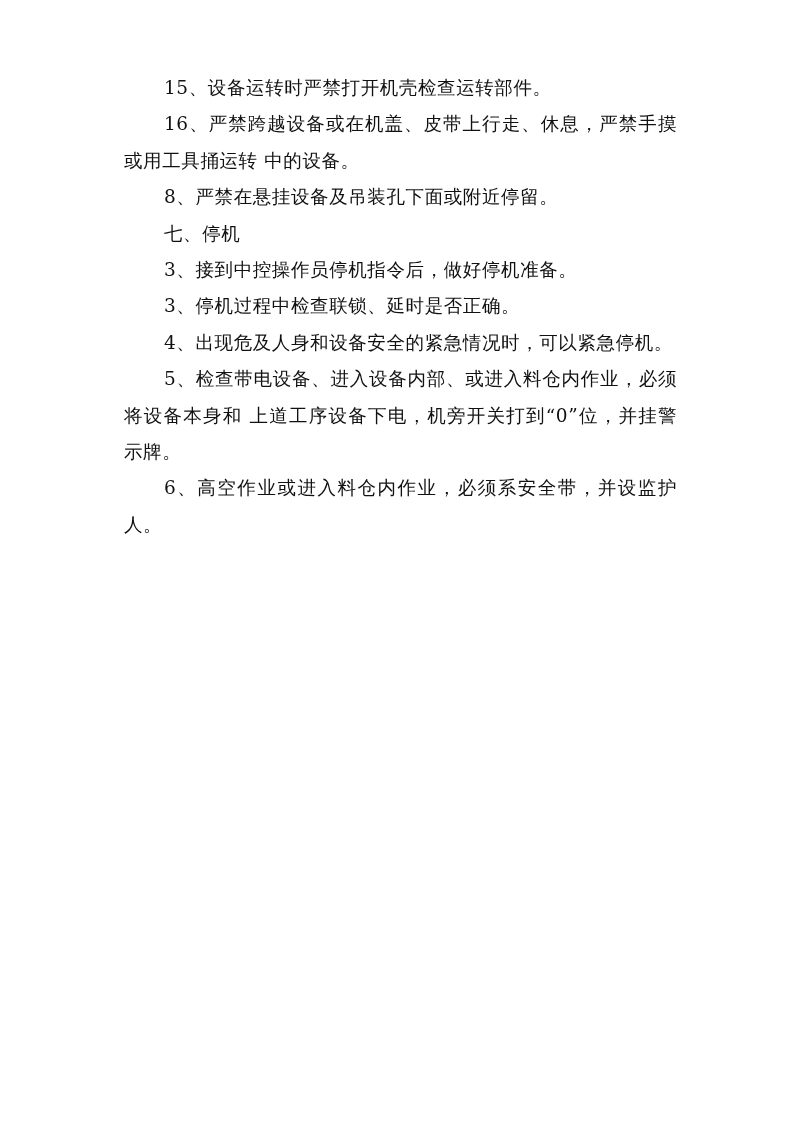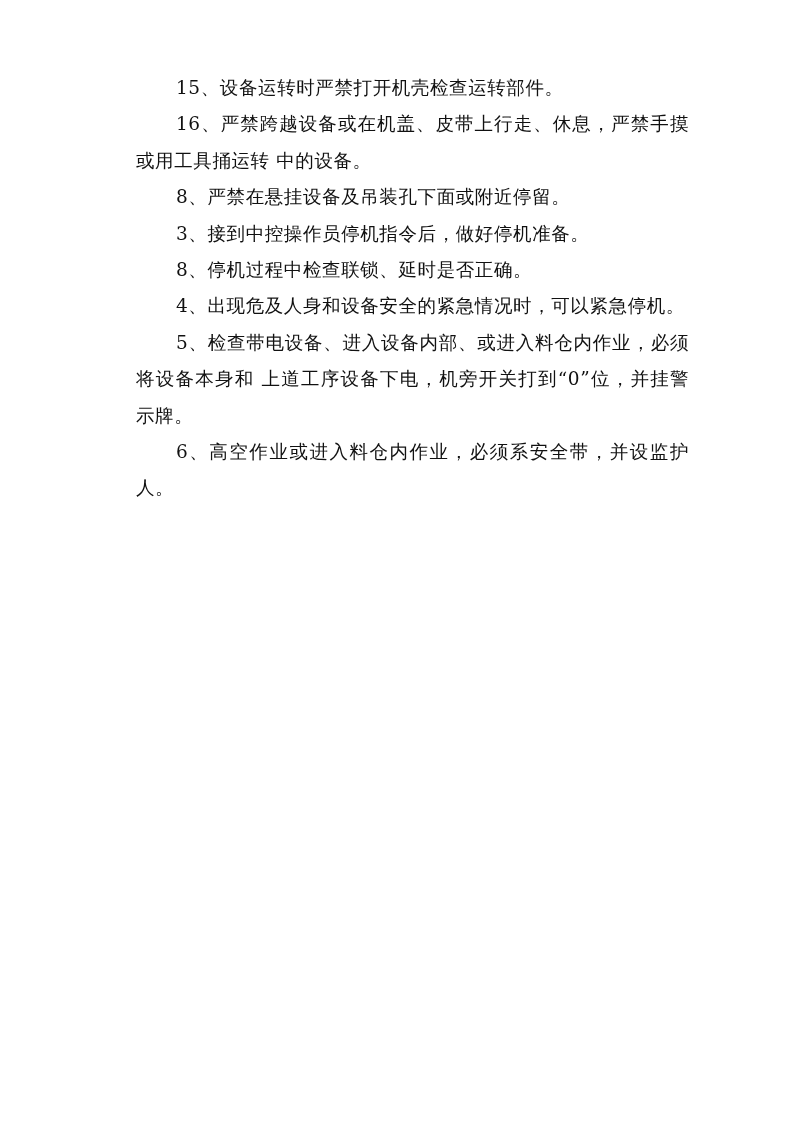--- a/index.html
+++ b/index.html
@@ -1,19 +1,19 @@
 <!DOCTYPE html>
 <html><head>
 <meta charset="utf-8">
 <style>
   html, body { margin: 0; padding: 0; background: #ffffff; }
   body { width: 793px; height: 1122px; position: relative; overflow: hidden; }
   .page {
     position: absolute;
-    left: 136px;
+    left: 124px;
     top: 70px;
     width: 553px;
     font-family: "DejaVu Serif", "Liberation Serif", serif;
     font-size: 18.5px;
     line-height: 36.4px;
     color: #111111;
   }
   .para {
     margin: 0;
     text-indent: 40px;
@@ -22,18 +22,19 @@
     letter-spacing: 0.6px;
   }
 </style>
 </head>
 <body>
 
 <div class="page">
   <p class="para">15、设备运转时严禁打开机壳检查运转部件。</p>
   <p class="para">16、严禁跨越设备或在机盖、皮带上行走、休息，严禁手摸或用工具捅运转 中的设备。</p>
   <p class="para">8、严禁在悬挂设备及吊装孔下面或附近停留。</p>
+  <p class="para">七、停机</p>
   <p class="para">3、接到中控操作员停机指令后，做好停机准备。</p>
-  <p class="para">8、停机过程中检查联锁、延时是否正确。</p>
+  <p class="para">3、停机过程中检查联锁、延时是否正确。</p>
   <p class="para">4、出现危及人身和设备安全的紧急情况时，可以紧急停机。</p>
   <p class="para">5、检查带电设备、进入设备内部、或进入料仓内作业，必须将设备本身和 上道工序设备下电，机旁开关打到“0”位，并挂警示牌。</p>
   <p class="para">6、高空作业或进入料仓内作业，必须系安全带，并设监护人。</p>
 </div>
 
 </body></html>

